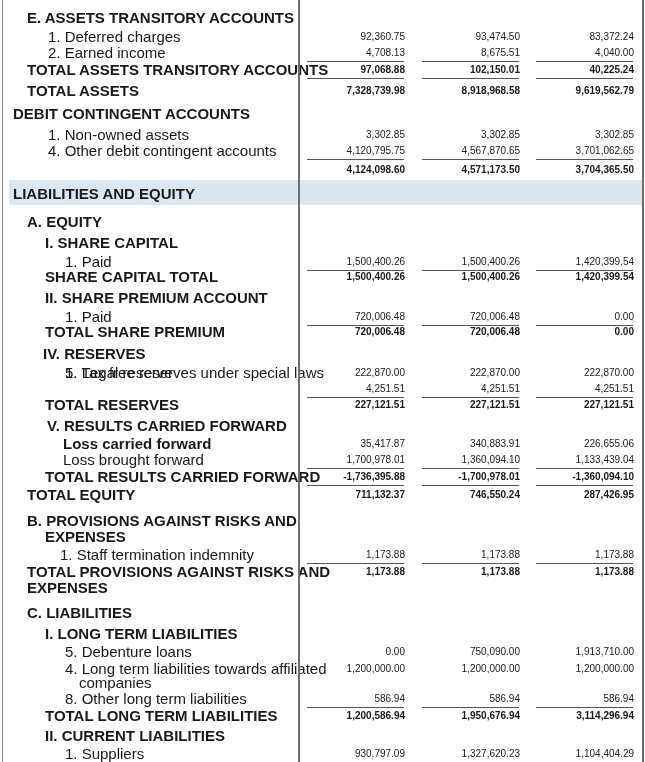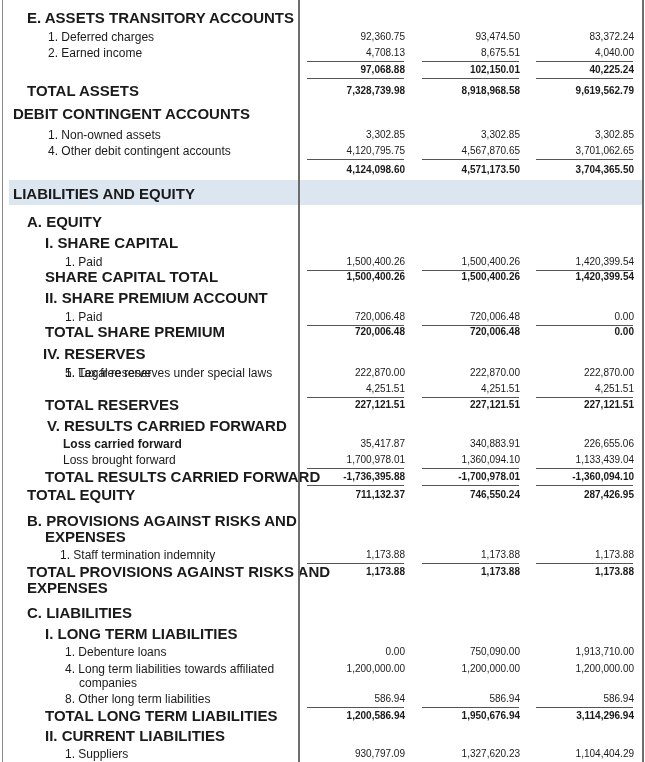--- a/index.html
+++ b/index.html
@@ -3,21 +3,21 @@
 <meta charset="utf-8">
 <style>
   html, body { margin: 0; padding: 0; background: #ffffff; }
   body { width: 645px; height: 762px; overflow: hidden; position: relative;
          font-family: "Liberation Sans", "DejaVu Sans", sans-serif; color: #1a1a1a; }
   .sheet { position: absolute; left: 2px; top: 0; width: 639px; height: 762px;
            border-left: 1px solid #8a8a8a; border-right: 2px solid #6d6d6d; }
   .divider { position: absolute; left: 298px; top: 0; width: 2px; height: 762px; background: #6d6d6d; z-index: 3; }
   .label { position: absolute; white-space: nowrap; font-size: 10.5px; line-height: 14px; }
   .label.b { font-weight: bold; font-size: 15px; }
-  .label.sm { font-size: 12px; }
+  .label.sm { font-size: 15px; }
   .num { position: absolute; width: 100px; text-align: right; font-size: 10px; line-height: 14px; }
   .num.b { font-weight: bold; }
   .c0 { left: 304px; } .c1 { left: 419px; } .c2 { left: 533px; }
   .rule { position: absolute; height: 1px; background: #555; width: 97px; }
   .hl { position: absolute; left: 6px; width: 633px; height: 25px; background: #dce6f1; }
 </style>
 </head>
 <body>
 
 <div class="sheet" id="sheet">
@@ -26,20 +26,21 @@
     <div class="num c0" style="top: 30px; left: 302px;">92,360.75</div>
     <div class="num c1" style="top: 30px; left: 417px;">93,474.50</div>
     <div class="num c2" style="top: 30px; left: 531px;">83,372.24</div>
     <div class="label sm" style="left: 45px; top: 46px;">2. Earned income</div>
     <div class="num c0" style="top: 46px; left: 302px;">4,708.13</div>
     <div class="num c1" style="top: 46px; left: 417px;">8,675.51</div>
     <div class="num c2" style="top: 46px; left: 531px;">4,040.00</div>
     <div class="rule" style="left: 304px; top: 61px;"></div>
     <div class="rule" style="left: 419px; top: 61px;"></div>
     <div class="rule" style="left: 533px; top: 61px;"></div>
+    <div class="label b" style="left: 24px; top: 63px;">TOTAL ASSETS TRANSITORY ACCOUNTS</div>
     <div class="num c0 b" style="top: 63px; left: 302px;">97,068.88</div>
     <div class="num c1 b" style="top: 63px; left: 417px;">102,150.01</div>
     <div class="num c2 b" style="top: 63px; left: 531px;">40,225.24</div>
     <div class="rule" style="left: 304px; top: 78px;"></div>
     <div class="rule" style="left: 419px; top: 78px;"></div>
     <div class="rule" style="left: 533px; top: 78px;"></div>
     <div class="label b" style="left: 24px; top: 84px;">TOTAL ASSETS</div>
     <div class="num c0 b" style="top: 84px; left: 302px;">7,328,739.98</div>
     <div class="num c1 b" style="top: 84px; left: 417px;">8,918,968.58</div>
     <div class="num c2 b" style="top: 84px; left: 531px;">9,619,562.79</div>
@@ -133,21 +134,21 @@
     <div class="rule" style="left: 304px; top: 563px;"></div>
     <div class="rule" style="left: 419px; top: 563px;"></div>
     <div class="rule" style="left: 533px; top: 563px;"></div>
     <div class="label b" style="left: 24px; top: 565px;">TOTAL PROVISIONS AGAINST RISKS AND</div>
     <div class="num c0 b" style="top: 565px; left: 302px;">1,173.88</div>
     <div class="num c1 b" style="top: 565px; left: 417px;">1,173.88</div>
     <div class="num c2 b" style="top: 565px; left: 531px;">1,173.88</div>
     <div class="label b" style="left: 24px; top: 581px;">EXPENSES</div>
     <div class="label b" style="left: 24px; top: 606px;">C. LIABILITIES</div>
     <div class="label b" style="left: 42px; top: 627px;">I. LONG TERM LIABILITIES</div>
-    <div class="label sm" style="left: 62px; top: 645px;">1. Debenture loans</div>
+    <div class="label sm" style="left: 62px; top: 645px;">5. Debenture loans</div>
     <div class="num c0" style="top: 645px; left: 302px;">0.00</div>
     <div class="num c1" style="top: 645px; left: 417px;">750,090.00</div>
     <div class="num c2" style="top: 645px; left: 531px;">1,913,710.00</div>
     <div class="label sm" style="left: 62px; top: 662px;">4. Long term liabilities towards affiliated</div>
     <div class="num c0" style="top: 662px; left: 302px;">1,200,000.00</div>
     <div class="num c1" style="top: 662px; left: 417px;">1,200,000.00</div>
     <div class="num c2" style="top: 662px; left: 531px;">1,200,000.00</div>
     <div class="label sm" style="left: 76px; top: 676px;">companies</div>
     <div class="label sm" style="left: 62px; top: 692px;">8. Other long term liabilities</div>
     <div class="num c0" style="top: 692px; left: 302px;">586.94</div>

